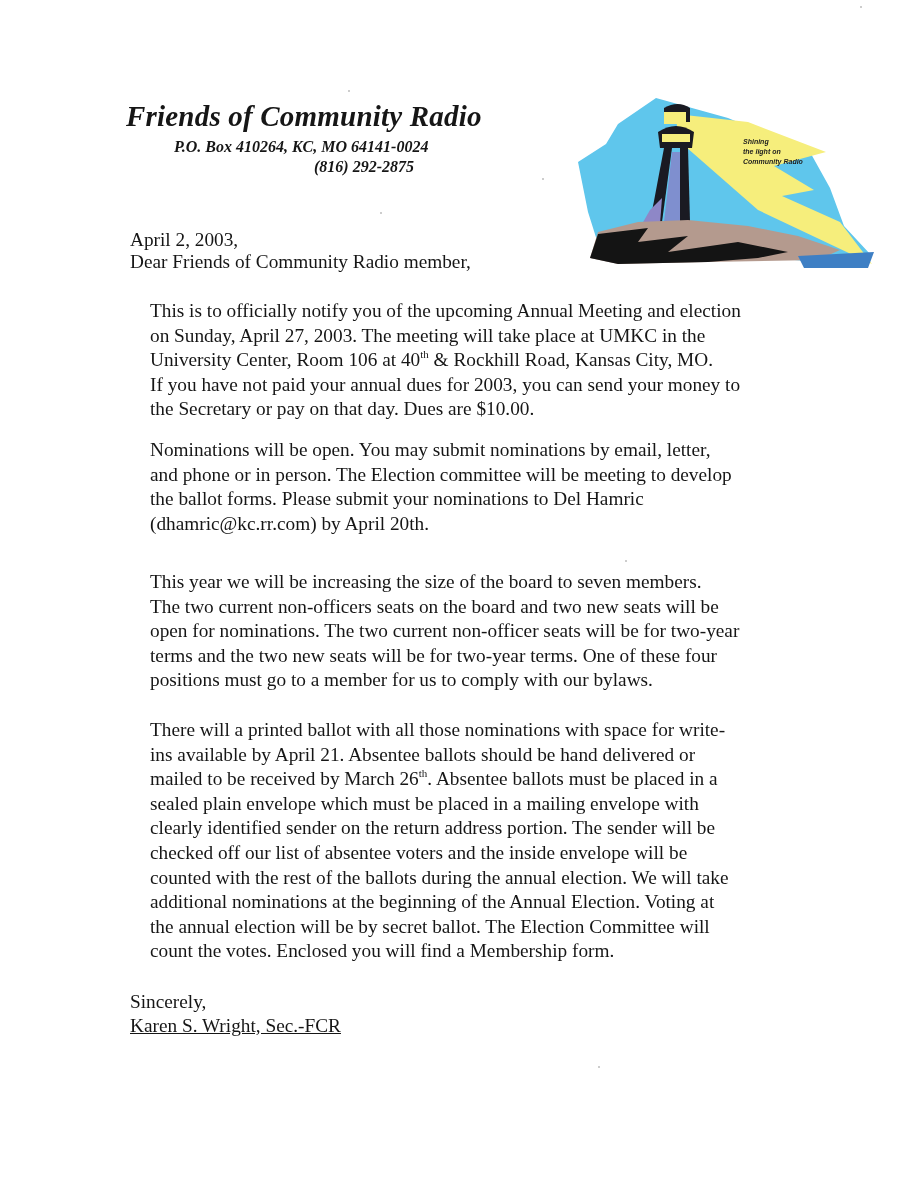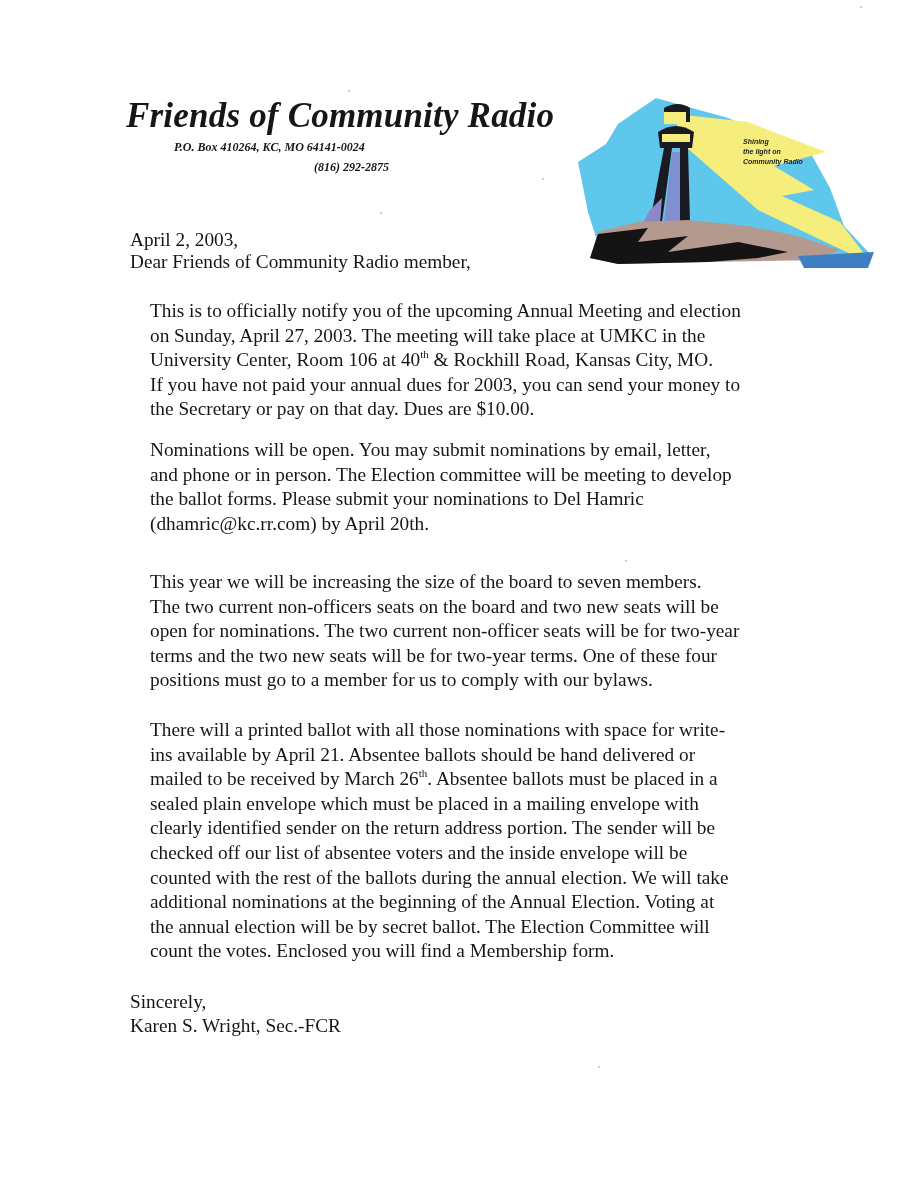--- a/index.html
+++ b/index.html
@@ -3,43 +3,43 @@
 <meta charset="utf-8">
 <style>
   html, body { margin: 0; padding: 0; }
   body {
     width: 901px; height: 1200px; position: relative; overflow: hidden;
     background: #ffffff; color: #161616;
     font-family: "Liberation Serif", serif;
   }
   .letterhead { position: absolute; left: 126px; top: 98px; }
   .org-name {
-    font-size: 35px; font-weight: bold; font-style: italic;
+    font-size: 29px; font-weight: bold; font-style: italic;
     line-height: 36px; white-space: nowrap; letter-spacing: 0.2px;
   }
   .org-addr, .org-phone {
-    font-size: 12px; font-weight: bold; font-style: italic;
+    font-size: 16px; font-weight: bold; font-style: italic;
     line-height: 20px; white-space: nowrap;
   }
   .org-addr { position: absolute; left: 48px; top: 39px; }
   .org-phone { position: absolute; left: 156px; top: 59px; margin-left: 32px; }
 
   .logo { position: absolute; left: 578px; top: 92px; width: 300px; height: 180px; }
 
   .text { position: absolute; left: 130px; font-size: 19.3px; line-height: 24.6px; white-space: nowrap; }
   .date { top: 184px; margin-top: 44px; }
   .salutation { top: 250px; }
   .para { position: absolute; left: 130px; font-size: 19.3px; line-height: 24.6px; margin-left: 20px; }
   .para div { white-space: nowrap; }
   .p1 { top: 299px; }
   .p2 { top: 438px; }
   .p3 { top: 570px; }
   .p4 { top: 718px; }
   .closing { top: 990px; }
-  .signature { top: 1014px; }
+  .signature { top: 1014px; text-decoration: underline; }
   sup { font-size: 11px; line-height: 0; position: relative; top: -1px; }
   .speck { position: absolute; width: 2px; height: 2px; background: #bdbdbd; border-radius: 50%; }
 </style>
 </head>
 <body>
 
 <div class="letterhead">
   <div class="org-name">Friends of Community Radio</div>
   <div class="org-addr">P.O. Box 410264, KC, MO  64141-0024</div>
   <div class="org-phone">(816) 292-2875</div>

